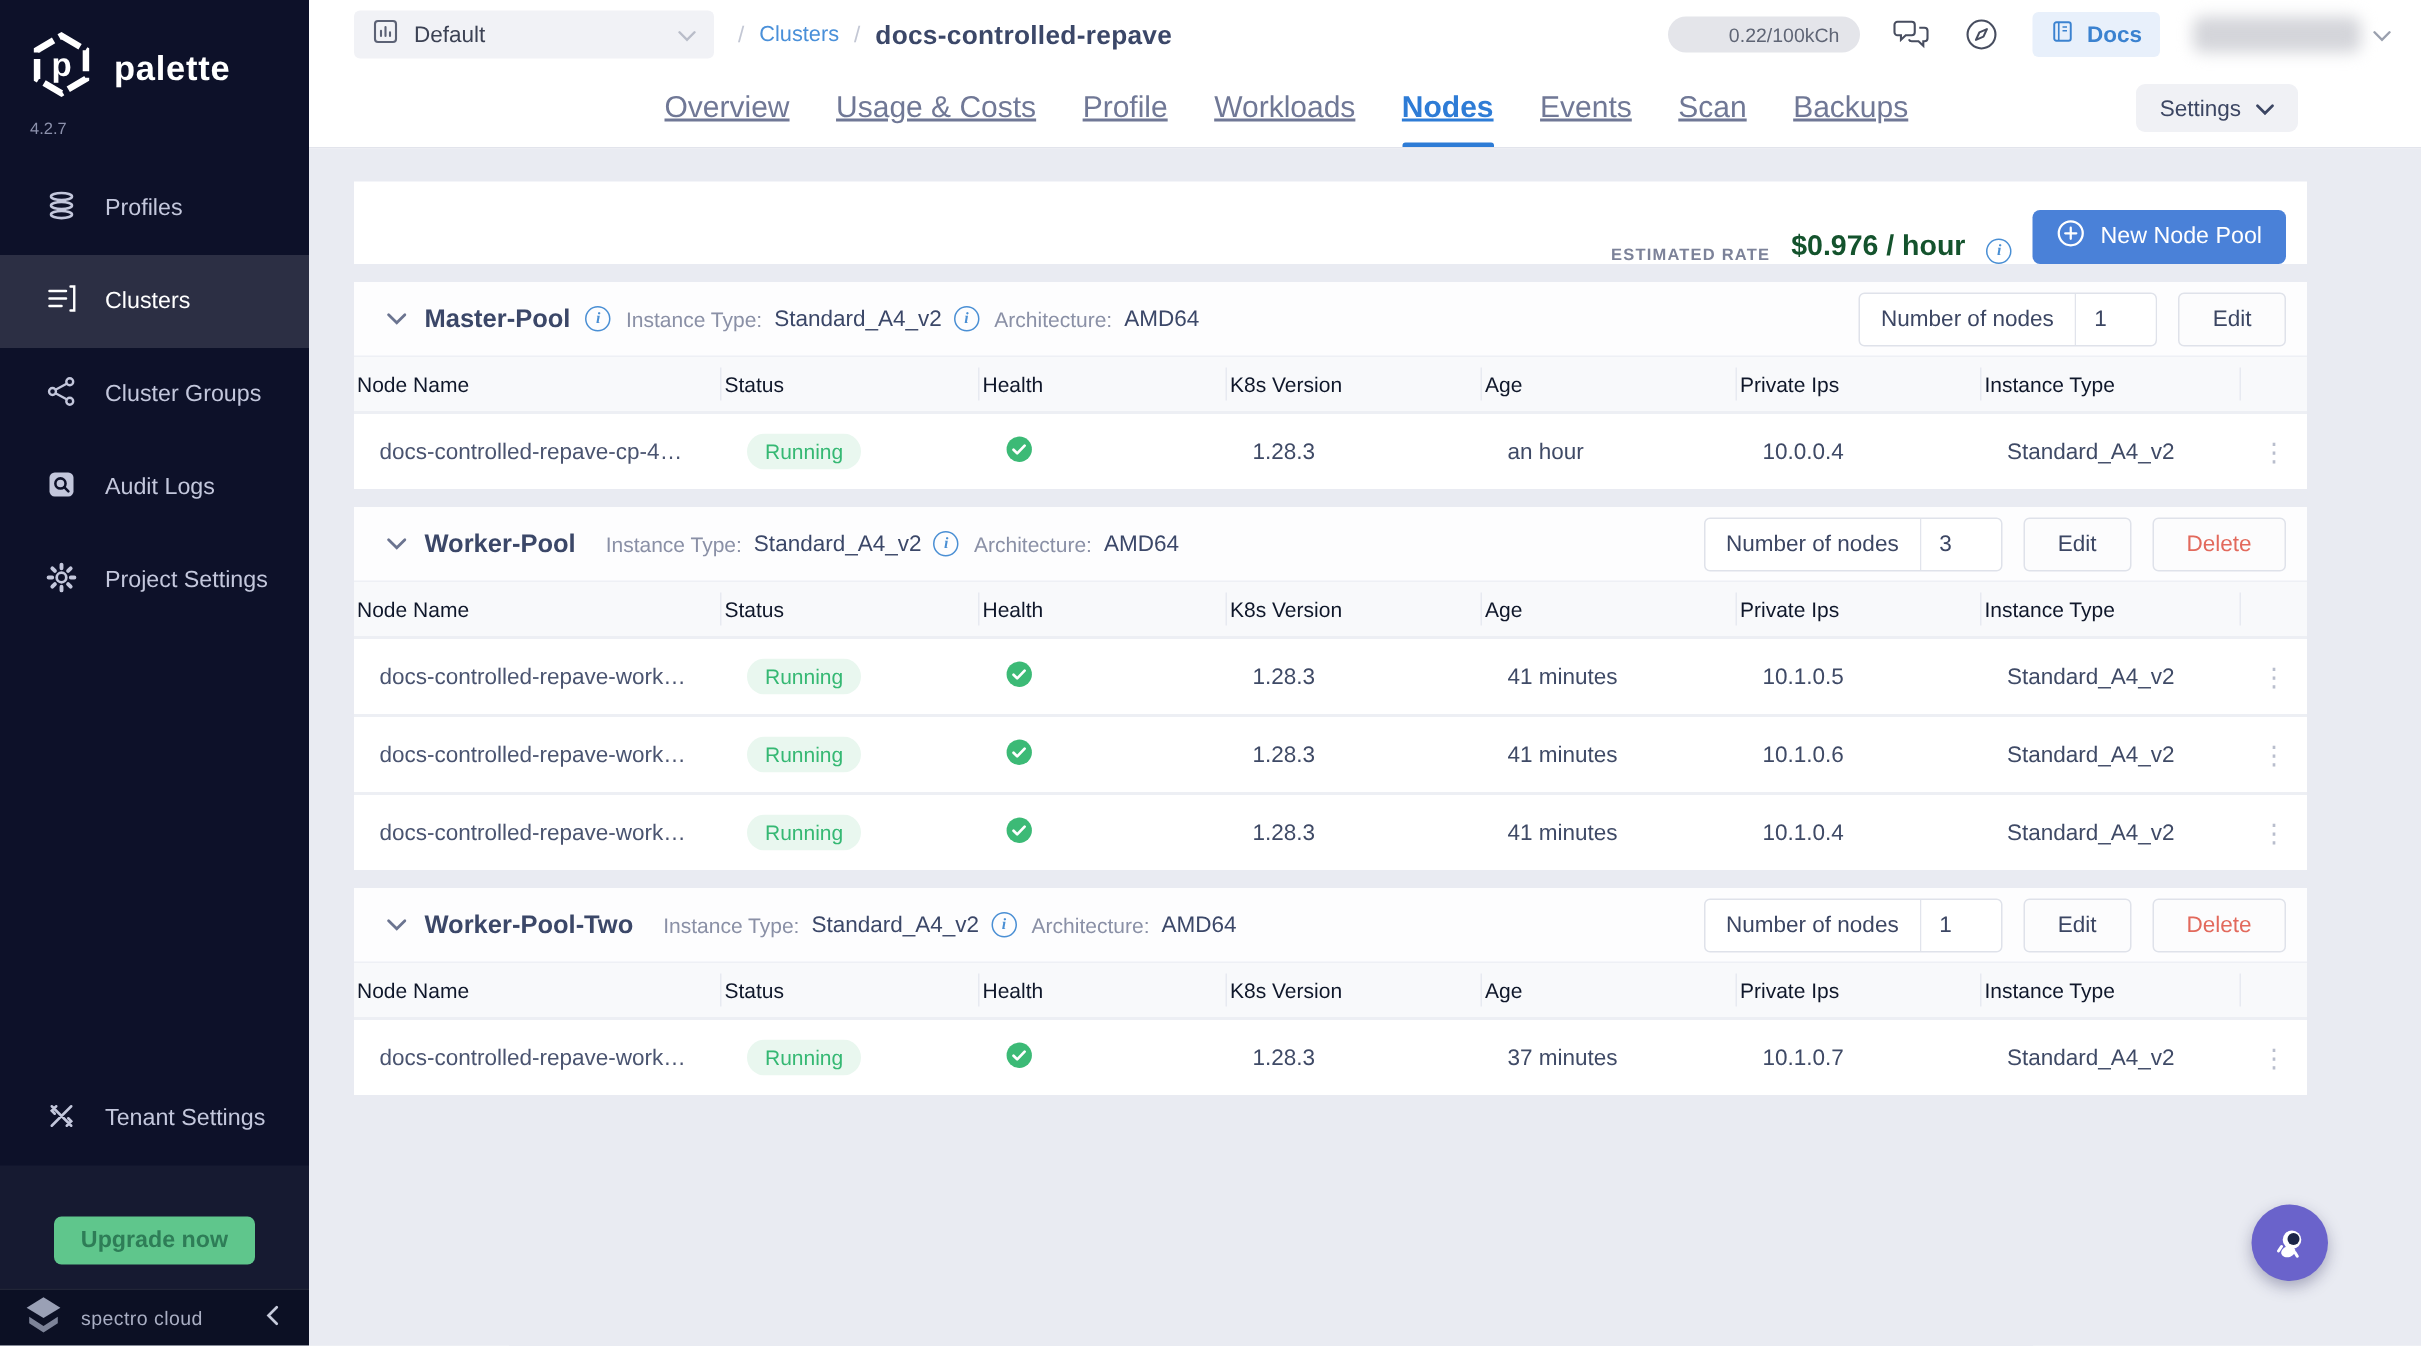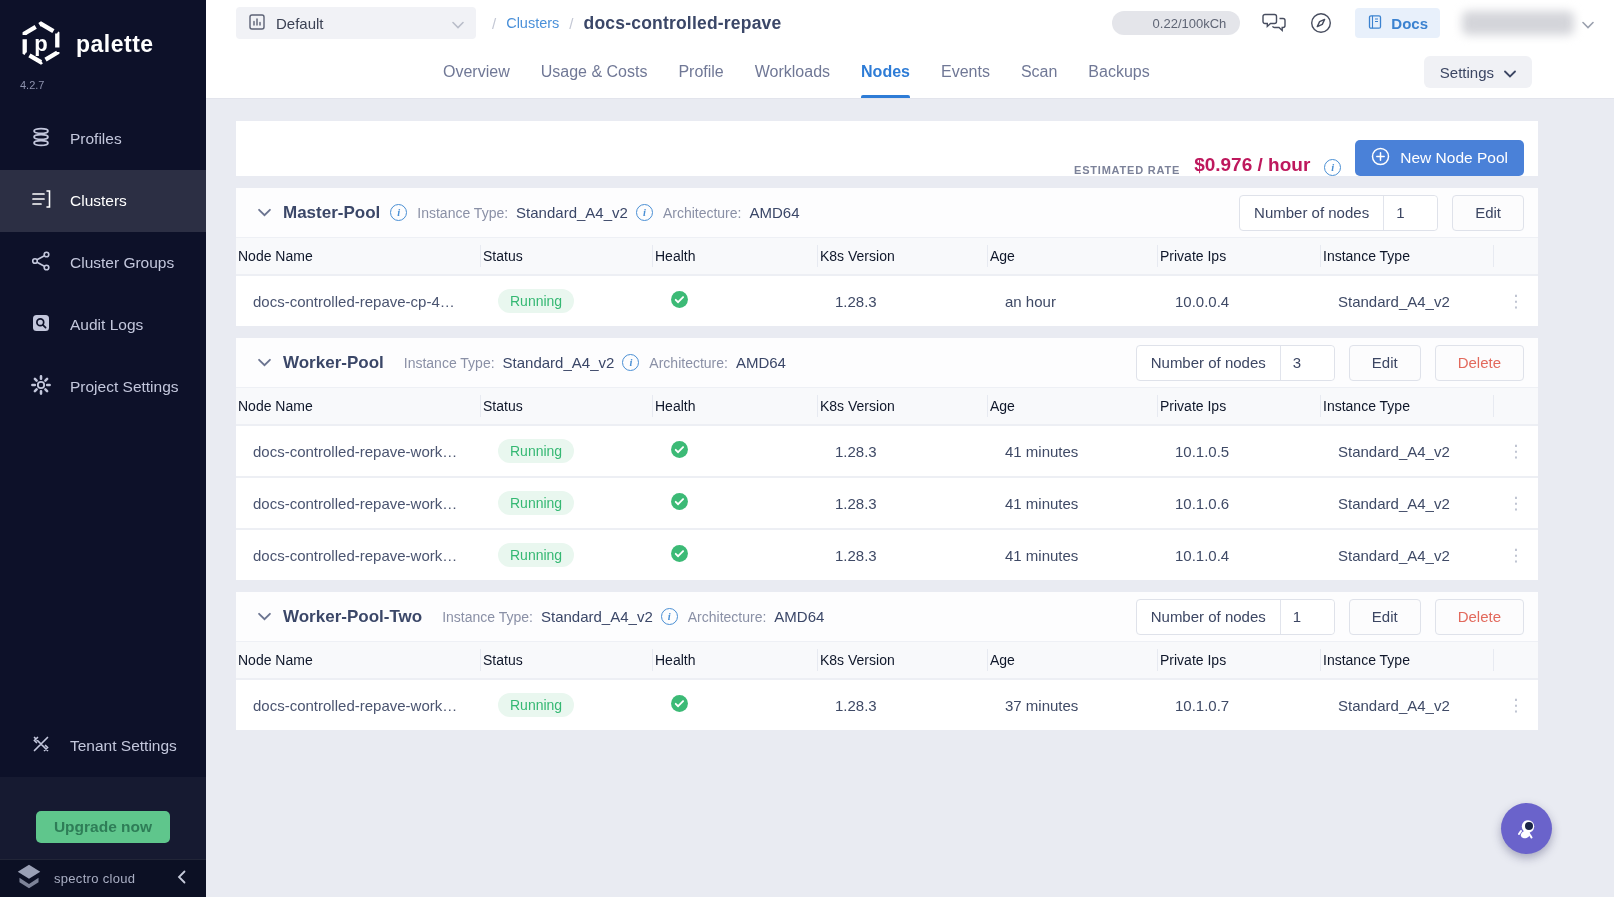--- a/index.html
+++ b/index.html
@@ -39,30 +39,30 @@
   .topbar-right { margin-left:auto; display:flex; align-items:center; gap:22px; }
   .usage-pill { background:#e4e5ea; border-radius:99px; height:24px; min-width:128px; display:flex; align-items:center; justify-content:flex-end; padding:0 14px; color:#5f6575; font-size:13px; }
   .icon-btn { background:none; border:none; cursor:pointer; color:#474d5f; display:flex; align-items:center; }
   .docs-btn { display:flex; align-items:center; gap:8px; background:#e8f0fb; border:none; border-radius:4px; height:30px; padding:0 12px; color:#3b82d0; font-size:15px; font-weight:bold; cursor:pointer; font-family:inherit; }
   .user-menu { display:flex; align-items:center; gap:8px; cursor:pointer; }
   .user-blur { width:112px; height:24px; border-radius:6px; background:#d4d5da; filter:blur(5px); }
   .user-menu .chev { color:#9aa0ae; }
 
   .tabsbar { height:53px; display:flex; align-items:center; padding:0 82px 0 237px; border-bottom:1px solid #e2e4ec; background:#fff; }
   .tabs { display:flex; gap:31px; height:100%; }
-  .tab { display:flex; align-items:center; height:100%; color:#707896; font-size:16px; cursor:pointer; position:relative; }
+  .tab { display:flex; align-items:center; height:100%; color:#707896; font-size:20px; cursor:pointer; position:relative;text-decoration:underline; }
   .tab.active { color:#2e7cd6; font-weight:bold; }
   .tab.active::after { content:""; position:absolute; left:0; right:0; bottom:0; height:3px; background:#2e7cd6; border-radius:2px 2px 0 0; }
   .settings-btn { margin-left:auto; display:flex; align-items:center; gap:10px; background:#f0f1f5; border:none; border-radius:6px; height:32px; padding:0 16px; color:#3c4663; font-size:15px; cursor:pointer; font-family:inherit; }
 
   .content { flex:1; background:#e9ebf2; padding:22px 76px 0 30px; overflow:hidden; position:relative; }
 
   .rate-card { background:#fff; height:55px; display:flex; align-items:flex-end; justify-content:flex-end; gap:14px; padding:0 14px 0 20px; }
   .rate-label { color:#7c8299; font-size:11px; letter-spacing:.8px; font-weight:bold; }
-  .rate-value { color:#be185d; font-size:19px; font-weight:bold; }
+  .rate-value { color:#14532d; font-size:19px; font-weight:bold; }
   .info-i { display:inline-flex; align-items:center; justify-content:center; width:17px; height:17px; border:1.4px solid #4a8fd4; border-radius:50%; color:#4a8fd4; font-size:10.5px; font-style:italic; font-weight:bold; font-family:"Liberation Serif",serif; cursor:pointer; }
   .new-pool-btn { display:flex; align-items:center; gap:10px; background:#4a81d8; color:#fff; border:none; border-radius:5px; height:33px; padding:18px 16px; font-size:15.5px; cursor:pointer; font-family:inherit; }
 
   .pool { margin-top:12px; }
   .pool-head { background:#fdfdfe; height:50px; display:flex; align-items:center; padding:0 14px 0 18px; border-bottom:1px solid #eef0f5; }
   .pool-toggle { background:none; border:none; color:#6b7490; cursor:pointer; display:flex; align-items:center; padding:4px; }
   .pool-title { font-size:17px; font-weight:bold; color:#3b4768; margin:0 10px 0 8px; }
   .pool-meta { display:flex; align-items:center; gap:8px; margin-left:10px; }
   .meta-label { color:#8a90a6; font-size:14px; }
   .meta-value { color:#3b4768; font-size:15px; }

